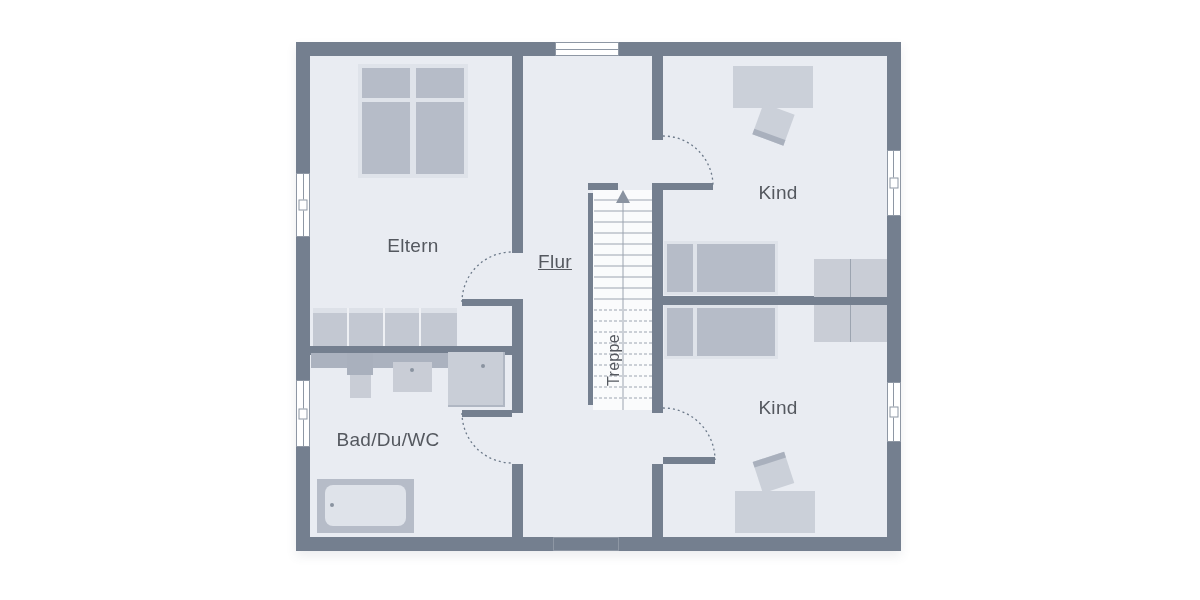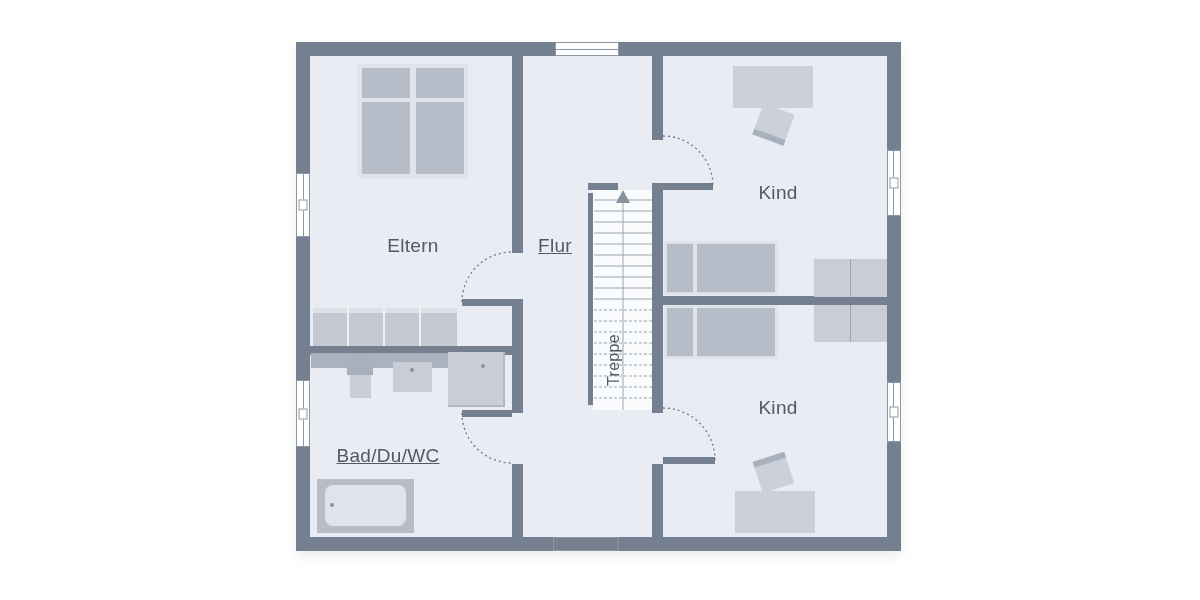--- a/index.html
+++ b/index.html
@@ -155,20 +155,20 @@
           <line x1="298" y1="323" x2="356" y2="323"></line>
         <line x1="298" y1="334" x2="356" y2="334"></line>
           <line x1="298" y1="345" x2="356" y2="345"></line>
         <line x1="298" y1="356" x2="356" y2="356"></line>
       </g>
       <line x1="327" y1="160" x2="327" y2="368" stroke="#9ca4b0" stroke-width="1"></line>
       <polygon points="327,148 320,161 334,161" fill="#8a93a0"></polygon>
     </svg>
 
     <div class="room-label" style="left:117px;top:204px;">Eltern</div>
-    <div class="room-label" style="left:259px;top:204px;text-decoration:underline;">Flur</div>
+    <div class="room-label" style="left:259px;top:220px;text-decoration:underline;">Flur</div>
     <div class="room-label" style="left:482px;top:151px;">Kind</div>
     <div class="room-label" style="left:482px;top:366px;">Kind</div>
-    <div class="room-label" style="left:92px;top:414px;text-decoration:underline;">Bad/Du/WC</div>
+    <div class="room-label" style="left:92px;top:398px;">Bad/Du/WC</div>
     <div class="room-label small rot" style="left:318px;top:318px;">Treppe</div>
 
   </div>
 </div>
 
 </body></html>

